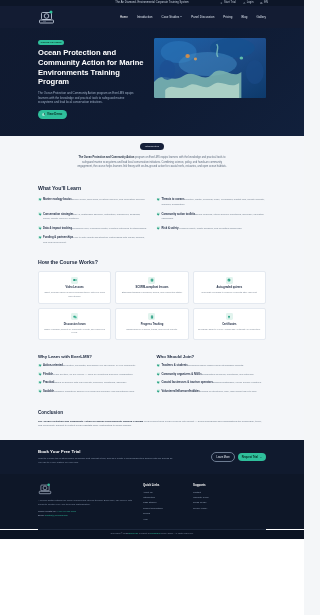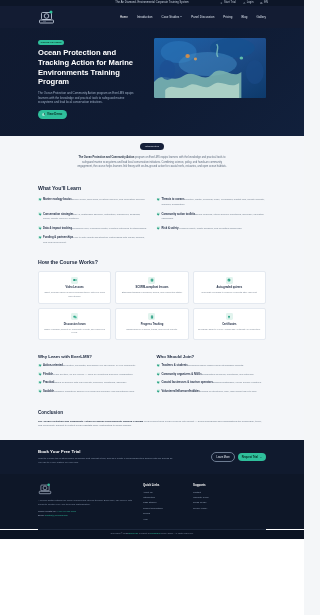--- a/index.html
+++ b/index.html
@@ -236,21 +236,21 @@
         </span>
       <span class="nl">
           <span>Gallery</span>
         </span>
     </div>
   </div>
 
   <div class="hero">
     <div class="hero-left">
       <span class="pill-sm">ONLINE TRAINING</span>
-      <h1>Ocean Protection and Tracking Action for Marine Environments Training Program</h1>
+      <h1>Ocean Protection and Community Action for Marine Environments Training Program</h1>
       <p class="sub">The Ocean Protection and Community Action program on EverLMS equips learners with the knowledge and practical tools to safeguard marine ecosystems and lead local conservation initiatives.</p>
       <button class="btn-demo">
         <span class="play">
             <i></i>
           </span>
         <span>View Demo</span>
       </button>
     </div>
     <div class="hero-right">
       <div class="reef">

